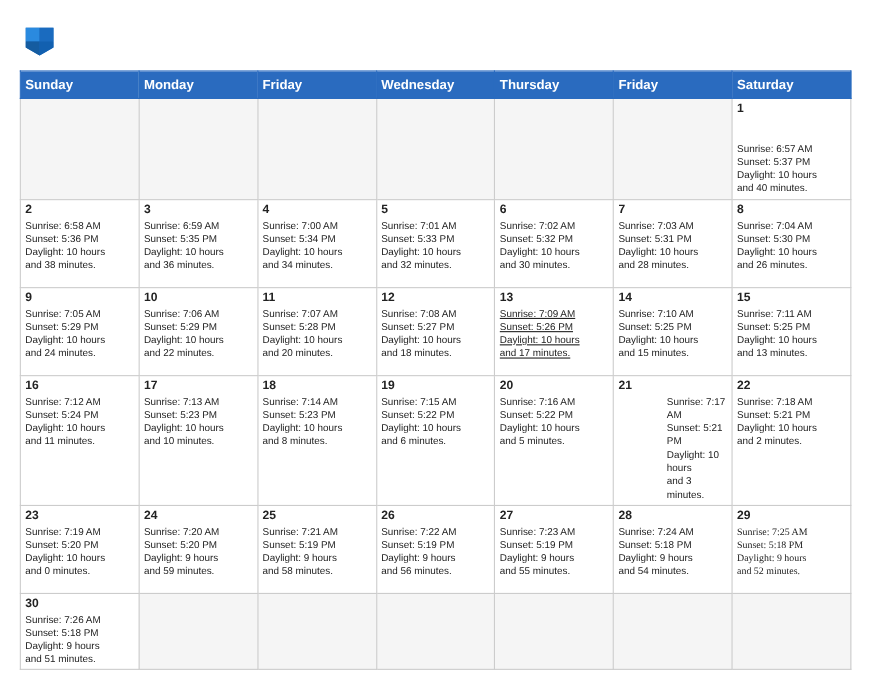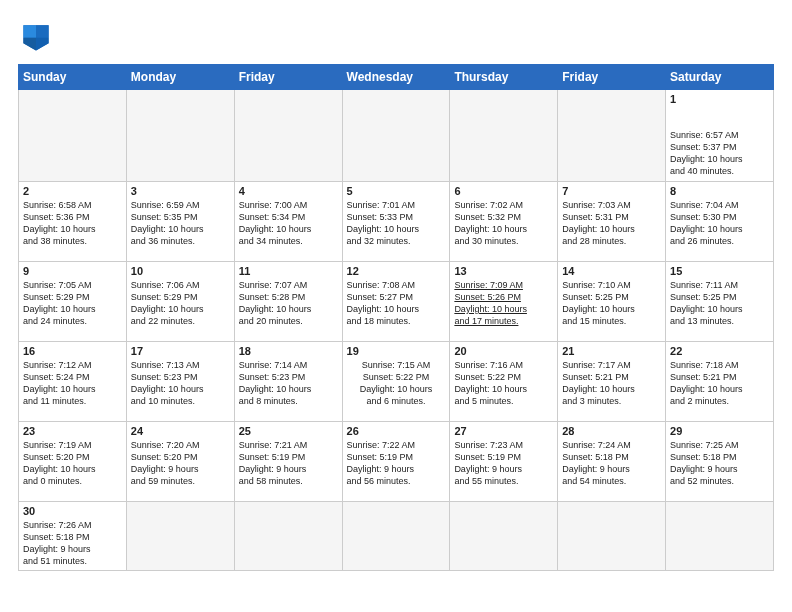--- a/index.html
+++ b/index.html
@@ -255,35 +255,35 @@
           </td>
           <td>
             <span class="day-number">18</span>
             <div class="day-info" style="white-space: pre-line;">Sunrise: 7:14 AM
 Sunset: 5:23 PM
 Daylight: 10 hours
 and 8 minutes.</div>
           </td>
           <td>
             <span class="day-number">19</span>
-            <div class="day-info" style="white-space: pre-line; text-align: center;">Sunrise: 7:15 AM
+            <div class="day-info" style="white-space: pre-line;">Sunrise: 7:15 AM
 Sunset: 5:22 PM
 Daylight: 10 hours
 and 6 minutes.</div>
           </td>
           <td>
             <span class="day-number">20</span>
             <div class="day-info" style="white-space: pre-line;">Sunrise: 7:16 AM
 Sunset: 5:22 PM
 Daylight: 10 hours
 and 5 minutes.</div>
           </td>
           <td>
             <span class="day-number">21</span>
-            <div class="day-info" style="white-space: pre-line;">Sunrise: 7:17 AM
+            <div class="day-info" style="white-space: pre-line; margin-left: 44px;">Sunrise: 7:17 AM
 Sunset: 5:21 PM
 Daylight: 10 hours
 and 3 minutes.</div>
           </td>
           <td>
             <span class="day-number">22</span>
             <div class="day-info" style="white-space: pre-line;">Sunrise: 7:18 AM
 Sunset: 5:21 PM
 Daylight: 10 hours
 and 2 minutes.</div>
@@ -327,21 +327,21 @@
           </td>
           <td>
             <span class="day-number">28</span>
             <div class="day-info" style="white-space: pre-line;">Sunrise: 7:24 AM
 Sunset: 5:18 PM
 Daylight: 9 hours
 and 54 minutes.</div>
           </td>
           <td>
             <span class="day-number">29</span>
-            <div class="day-info" style="white-space: pre-line;">Sunrise: 7:25 AM
+            <div class="day-info" style="white-space: pre-line; font-family: Liberation Serif, serif;">Sunrise: 7:25 AM
 Sunset: 5:18 PM
 Daylight: 9 hours
 and 52 minutes.</div>
           </td>
         </tr>
         <tr class="last-row">
           <td>
             <span class="day-number">30</span>
             <div class="day-info" style="white-space: pre-line;">Sunrise: 7:26 AM
 Sunset: 5:18 PM

